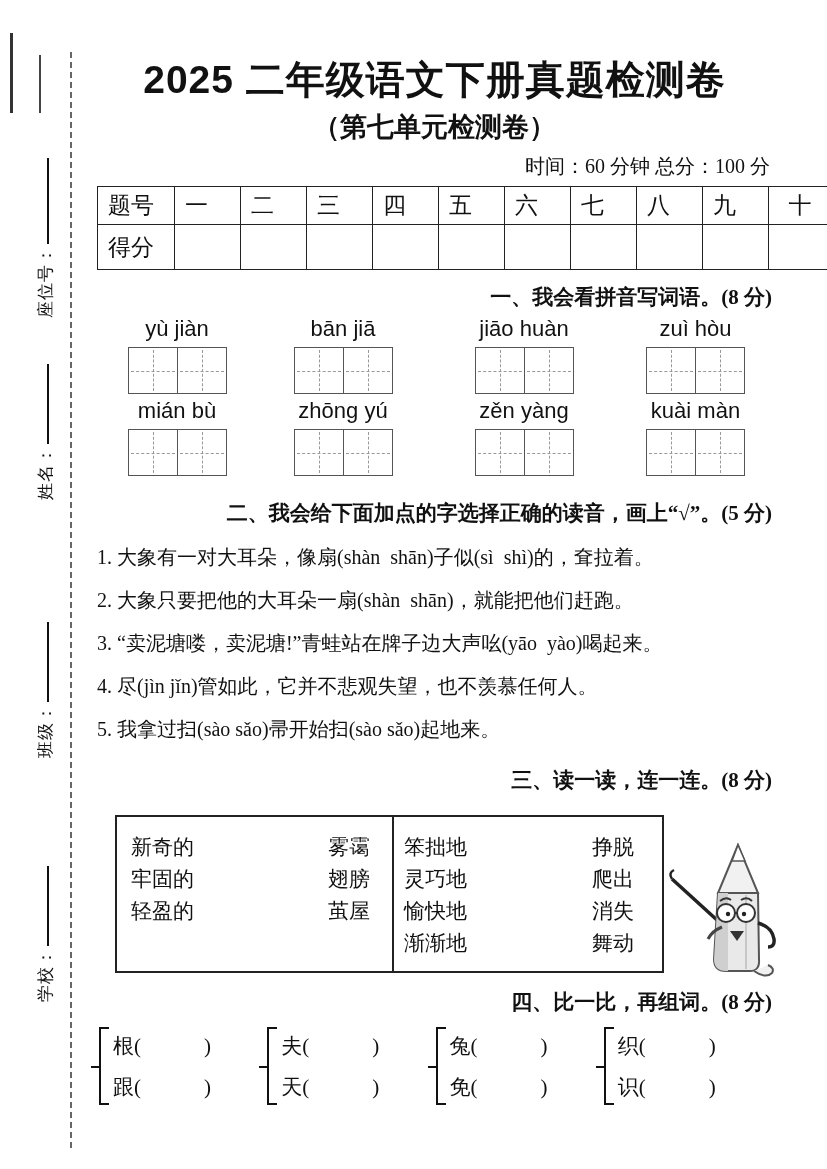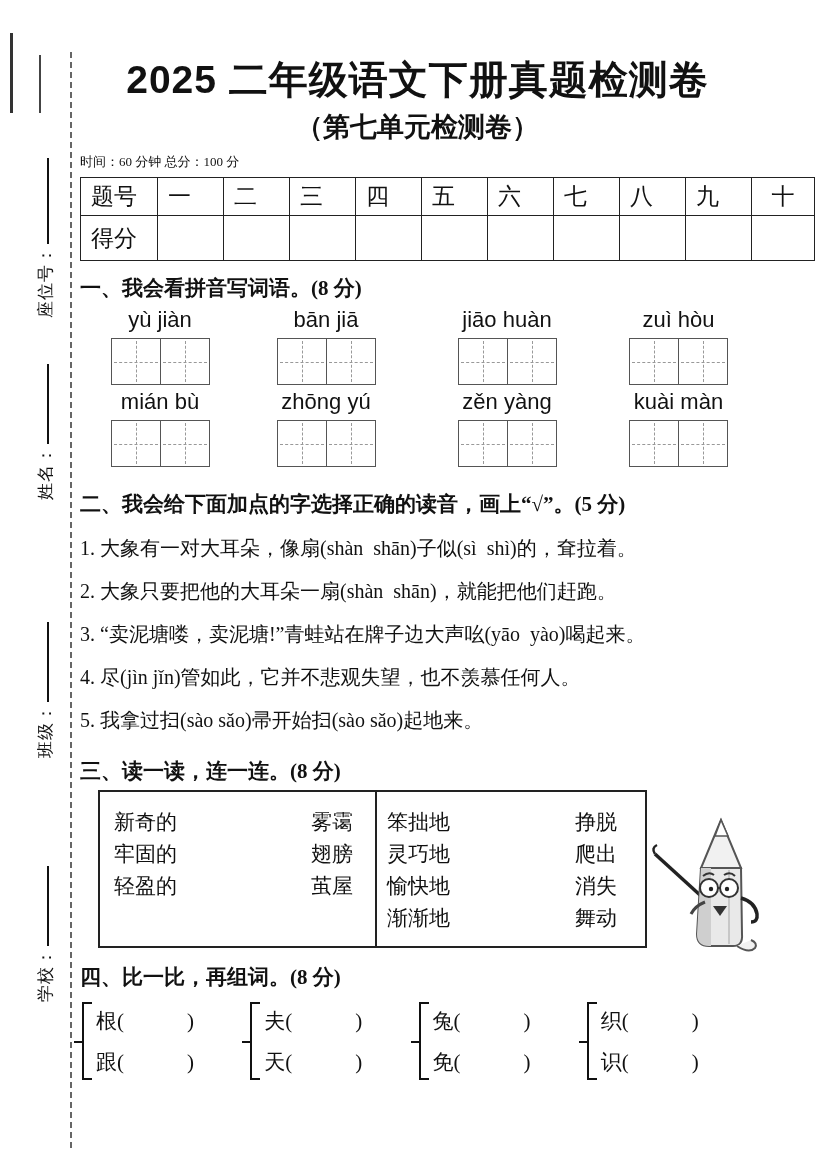--- a/index.html
+++ b/index.html
@@ -9,54 +9,54 @@
   .binding-line{position:absolute;left:70px;top:52px;height:1096px;width:0;
                 border-left:2px dashed #666;}
   .edge-artifact-1{position:absolute;left:10px;top:33px;height:80px;width:0;border-left:3px solid #333;}
   .edge-artifact-2{position:absolute;left:39px;top:55px;height:58px;width:0;border-left:2px solid #444;}
   .mfield{position:absolute;left:34px;width:0;height:0;}
   .mfield .rot{display:inline-block;white-space:nowrap;transform:rotate(-90deg);
                transform-origin:0 0;font-size:17px;letter-spacing:1px;}
   .mfield .blankline{display:inline-block;width:80px;height:2px;background:#111;
                      vertical-align:2px;margin-left:2px;}
   
-  .main{position:absolute;left:80px;top:0;width:675px;}
+  .main{position:absolute;left:97px;top:0;width:675px;}
   .title{margin-top:55px;text-align:center;font-family:"Liberation Sans",sans-serif;
          font-weight:bold;font-size:39px;letter-spacing:1px;line-height:50px;}
   .subtitle{text-align:center;font-family:"Liberation Sans",sans-serif;font-weight:bold;
             font-size:27px;line-height:40px;margin-top:2px;}
-  .meta{font-size:13px;margin-top:6px;padding-right:2px;}
+  .meta{text-align:right;font-size:20px;margin-top:6px;padding-right:2px;}
   
   table.score{border-collapse:collapse;margin-top:6px;width:673px;table-layout:fixed;}
   table.score th,table.score td{border:1.5px solid #222;font-weight:normal;
          font-size:23px;text-align:left;padding:0 0 0 10px;}
   table.score th{height:37px;} table.score td{height:44px;}
   table.score .c0{width:66px;} table.score .cn{width:55px;}
   table.score .c10{width:62px;text-align:center;padding:0;}
   
-  .h{font-weight:bold;font-size:21px;line-height:30px;}
+  .h{font-weight:bold;font-size:21px;line-height:30px;text-align:right;}
   .h1{margin-top:12px;} .h2{margin-top:22px;} .h3{margin-top:22px;} .h4{margin-top:14px;}
   
   .pyrow{display:grid;grid-template-columns:160px 172px 190px 153px;margin-top:2px;}
   .pygroup{display:flex;flex-direction:column;align-items:center;}
   .pyword{font-family:"Liberation Sans",sans-serif;font-size:22px;line-height:30px;}
   .gbox{display:flex;border:1.5px solid #555;margin-top:3px;background:#fff;}
   .gcell{position:relative;width:48px;height:45px;}
   .gcell + .gcell{border-left:1.5px solid #555;}
   .gcell::before{content:'';position:absolute;left:50%;top:2px;bottom:2px;
                  border-left:1px dashed #999;}
   .gcell::after{content:'';position:absolute;top:50%;left:2px;right:2px;
                 border-top:1px dashed #999;}
   
   .sentence{font-size:20px;line-height:28px;margin-top:15px;white-space:nowrap;}
   .dotchar{position:relative;}
   .dotchar::after{content:'•';position:absolute;left:50%;transform:translateX(-50%);
                   bottom:-0.62em;font-size:0.55em;}
   
-  .matchwrap{position:relative;margin-top:4px;}
+  .matchwrap{position:relative;margin-top:20px;}
   .matchtable{display:grid;grid-template-columns:275px 270px;border:2px solid #222;
               width:545px;margin-left:18px;}
   .mcol{padding:14px 0 12px 0;} .mcol + .mcol{border-left:2px solid #222;}
   .mrow{display:flex;justify-content:space-between;font-size:21px;line-height:32px;}
   .mcol.left .mrow{padding:0 22px 0 14px;}
   .mcol.right .mrow{padding:0 28px 0 10px;}
   .pencil-cartoon{position:absolute;left:565px;top:24px;}
   
   .pairsrow{display:flex;margin-top:10px;margin-left:2px;}
   .pair{display:flex;align-items:center;width:169px;}

